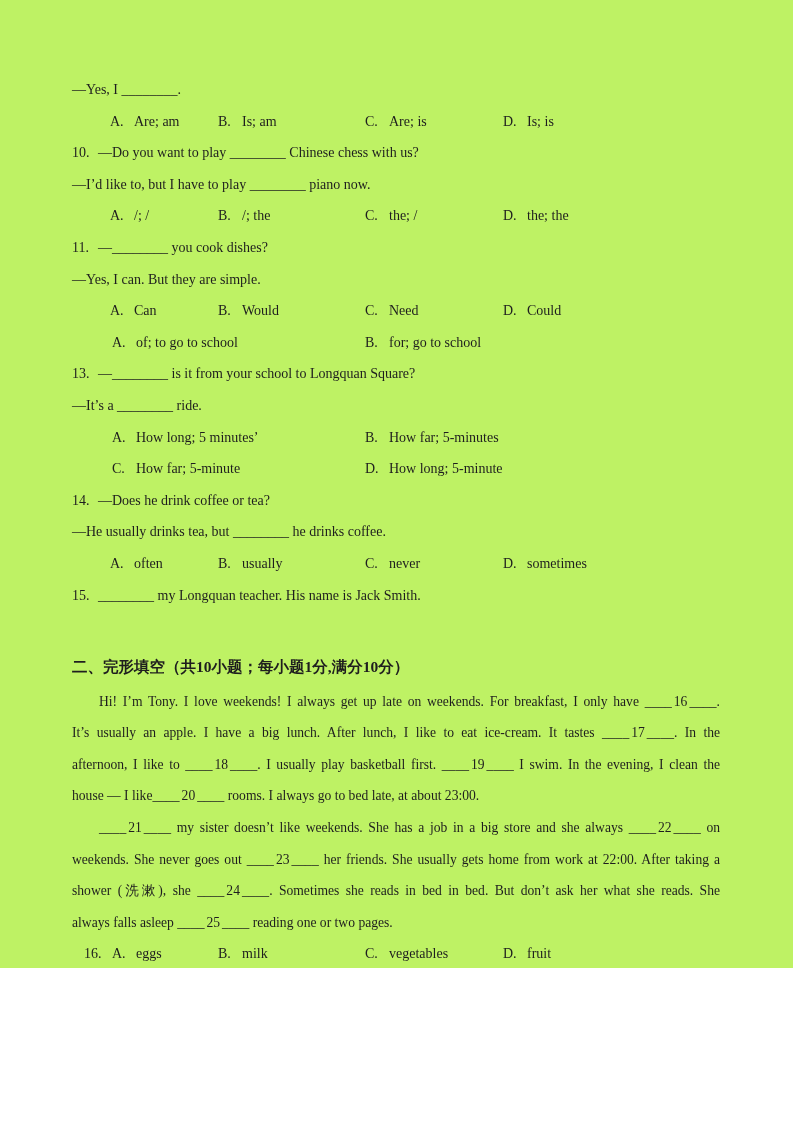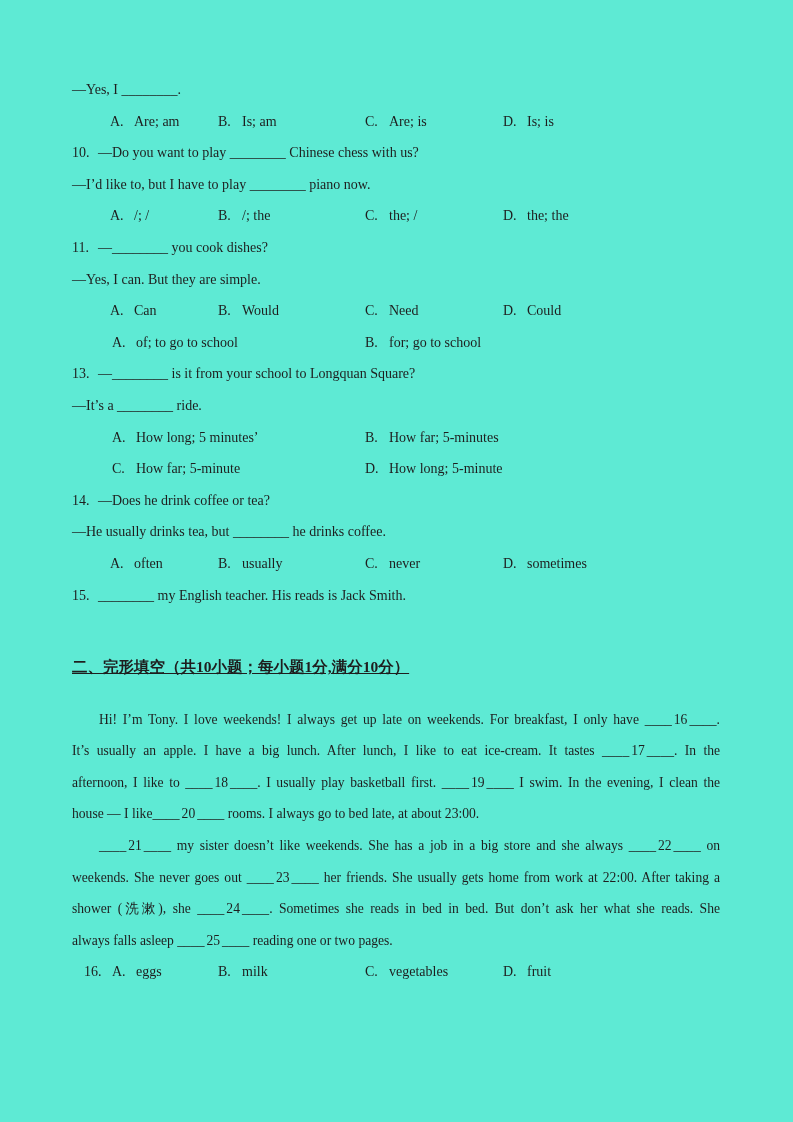--- a/index.html
+++ b/index.html
@@ -4,22 +4,22 @@
 <style>
   * { margin: 0; padding: 0; box-sizing: border-box; }
   html, body { background: #ffffff; }
   body {
     width: 793px; height: 1122px;
     font-family: "Liberation Serif", "DejaVu Serif", serif;
     color: #1e1e1e;
   }
   .page {
     position: relative;
-    width: 793px; height: 1122px;
-    background: #5eead4;
+    width: 793px; height: 968px;
+    background: #bef264;
     overflow: hidden;
   }
   .content {
     position: absolute;
     left: 72px; top: 74px;
     width: 648px;
   }
   .line {
     font-size: 14px;
     line-height: 31.6px;
@@ -36,23 +36,22 @@
   .pC  { left: 281px; }
   .pD  { left: 419px; }
   .pA2 { left: 28px; }
   .pB2 { left: 281px; }
   .sp40 { height: 40px; }
   .s2head {
     font-size: 15.5px;
     font-weight: bold;
     line-height: 31.6px;
     height: 31.6px;
-    margin-bottom: 21px;
+    margin-bottom: 3px;
     white-space: pre;
-    text-decoration: underline;
   }
   .cl {
     font-size: 13.6px;
     line-height: 31.6px;
     height: 31.6px;
     overflow: hidden;
     text-align: justify;
     text-align-last: justify;
   }
   .cl.last { text-align-last: left; }
@@ -109,21 +108,21 @@
 
     <div class="line"><span class="qnum">14.</span><span>—Does he drink coffee or tea?</span></div>
     <div class="line">—He usually drinks tea, but ________ he drinks coffee.</div>
     <div class="line opts">
       <span class="opt pA"><span class="ok">A.</span><span>often</span></span>
       <span class="opt pB"><span class="ok">B.</span><span>usually</span></span>
       <span class="opt pC"><span class="ok">C.</span><span>never</span></span>
       <span class="opt pD"><span class="ok">D.</span><span>sometimes</span></span>
     </div>
 
-    <div class="line"><span class="qnum">15.</span><span>________ my English teacher. His reads is Jack Smith.</span></div>
+    <div class="line"><span class="qnum">15.</span><span>________ my Longquan teacher. His name is Jack Smith.</span></div>
 
     <div class="sp40"></div>
 
     <div class="s2head">二、完形填空（共10小题；每小题1分,满分10分）</div>
 
     <div class="cl ind">Hi! I’m Tony. I love weekends! I always get up late on weekends. For breakfast, I only have <span>____<span class="bnum">16</span>____</span>.</div>
     <div class="cl">It’s usually an apple. I have a big lunch. After lunch, I like to eat ice-cream. It tastes <span>____<span class="bnum">17</span>____</span>. In the</div>
     <div class="cl">afternoon, I like to <span>____<span class="bnum">18</span>____</span>. I usually play basketball first. <span>____<span class="bnum">19</span>____</span> I swim. In the evening, I clean the</div>
     <div class="cl last">house — I like<span>____<span class="bnum">20</span>____</span> rooms. I always go to bed late, at about 23:00.</div>
 

